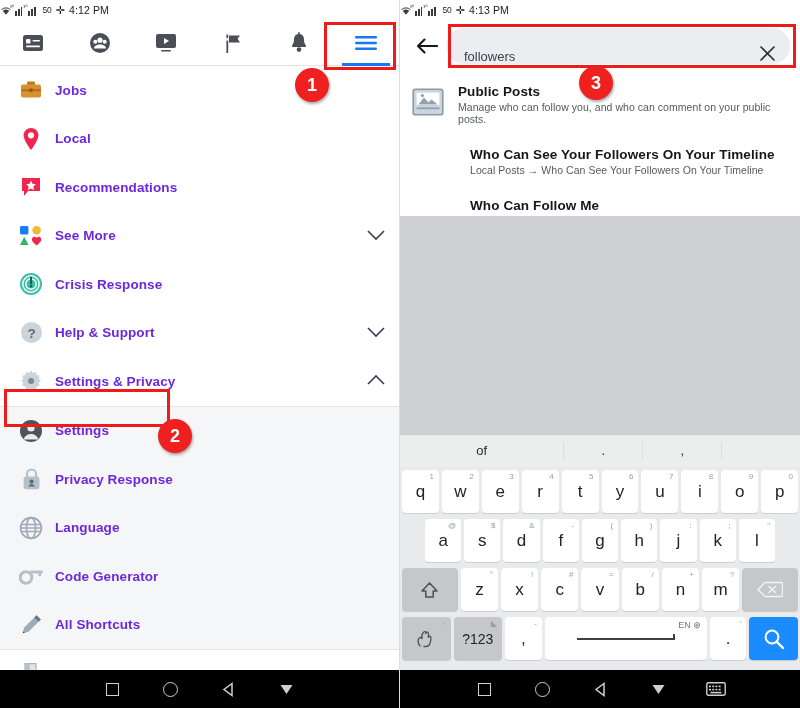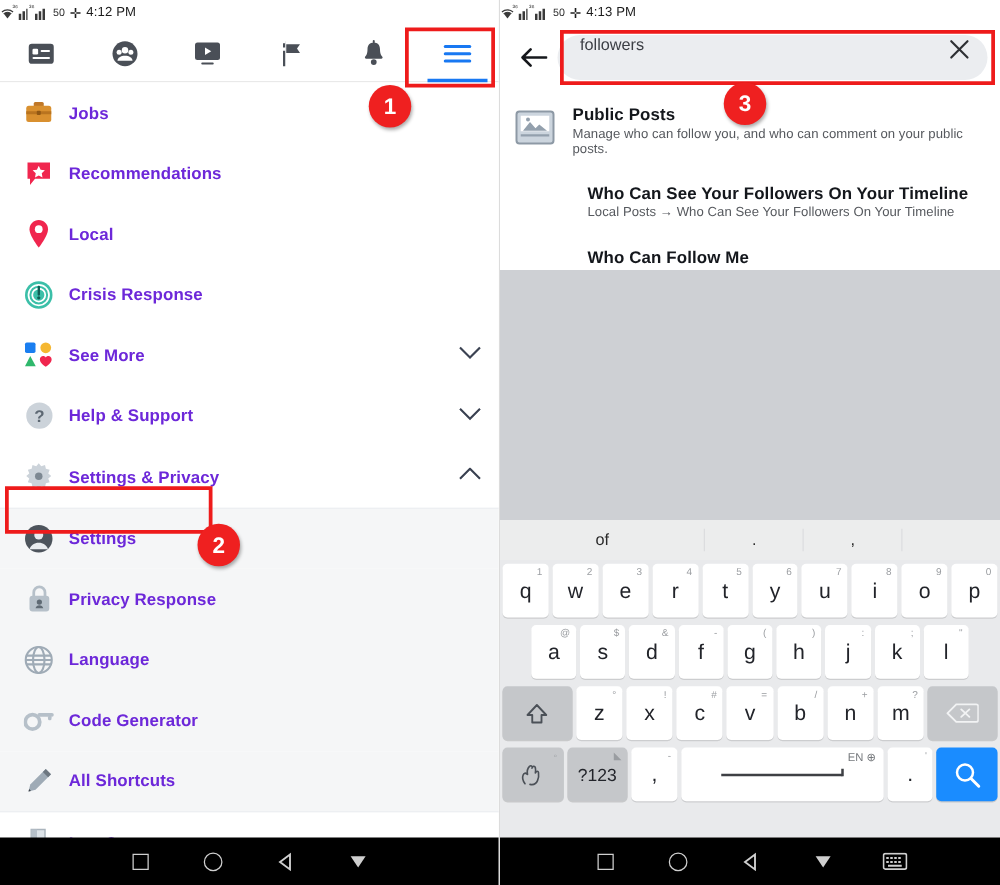--- a/index.html
+++ b/index.html
@@ -62,21 +62,21 @@
     background: #ef2020; color: #fff; font-size: 18px; font-weight: bold;
     display: flex; align-items: center; justify-content: center;
     box-shadow: 1px 2px 3px rgba(0,0,0,.33);
   }
 
   
   .searchwrap { height: 52px; display: flex; align-items: center; padding: 0 10px 0 8px; background:#fff; }
   .backarrow { width: 38px; min-width: 38px; display:flex; align-items:center; justify-content:center; }
   .searchfield {
     flex: 1; height: 36px; border-radius: 18px; background: #ebedf0;
-    display: flex; align-items: flex-start; padding: 0 12px 0 18px; gap: 24px;
+    display: flex; align-items: flex-end; padding: 0 12px 0 18px; gap: 24px;
   }
   .searchfield .val { font-size: 13px; color: #3c3f45; flex: 1; }
   .clearx { width: 22px; height: 22px; display:flex; align-items:center;justify-content:center; }
 
   .results { background: #fff; padding-top: 6px; }
   .res-row { display: flex; padding: 6px 12px 8px 12px; justify-content: flex-end; }
   .res-ico { width: 40px; min-width: 40px; padding-top: 4px; }
   .res-txt { flex: 1; padding-left: 6px; }
   .res-title { font-size: 13.5px; font-weight: bold; color: #14171c; letter-spacing: .1px; }
   .res-sub { font-size: 10.5px; color: #56595e; margin-top: 2px; letter-spacing: .05px; }
@@ -215,66 +215,66 @@
             <rect x="1" y="4.5" width="20" height="13" rx="2" fill="#d9902f"></rect>
             <rect x="1" y="9" width="20" height="2.4" fill="#b8731f"></rect>
             <rect x="9.4" y="8.5" width="3.2" height="3.5" rx=".8" fill="#8f5714"></rect>
           </svg>
         </div>
         <div class="menu-label">Jobs</div>
       </div>
 
       <div class="menu-row">
         <div class="menu-ico">
+          <svg width="18" height="24" viewBox="0 0 18 24">
+            <path d="M9 1C5 1 1.6 4.2 1.6 8.3 1.6 13.6 9 23 9 23s7.4-9.4 7.4-14.7C16.4 4.2 13 1 9 1z" fill="#f0264e"></path>
+            <circle cx="9" cy="8.3" r="3.1" fill="#fff"></circle>
+          </svg>
+        </div>
+        <div class="menu-label">Local</div>
+      </div>
+
+      <div class="menu-row">
+        <div class="menu-ico">
           <svg width="22" height="22" viewBox="0 0 22 22">
             <path d="M2 2h18v13H8l-4 5v-5H2z" fill="#f0264e"></path>
             <path d="M11 4.6l1.5 3.1 3.4.5-2.5 2.4.6 3.4-3-1.6-3 1.6.6-3.4-2.5-2.4 3.4-.5z" fill="#fff"></path>
           </svg>
         </div>
         <div class="menu-label">Recommendations</div>
       </div>
 
       <div class="menu-row">
         <div class="menu-ico">
-          <svg width="18" height="24" viewBox="0 0 18 24">
-            <path d="M9 1C5 1 1.6 4.2 1.6 8.3 1.6 13.6 9 23 9 23s7.4-9.4 7.4-14.7C16.4 4.2 13 1 9 1z" fill="#f0264e"></path>
-            <circle cx="9" cy="8.3" r="3.1" fill="#fff"></circle>
-          </svg>
-        </div>
-        <div class="menu-label">Local</div>
+          <svg width="24" height="22" viewBox="0 0 24 22">
+            <rect x="1" y="1" width="8.4" height="8.4" rx="1.4" fill="#1a7ef0"></rect>
+            <circle cx="17.6" cy="5.2" r="4.3" fill="#f5b731"></circle>
+            <path d="M5.2 11.8 L9.6 20 H1 Z" fill="#2fb86c"></path>
+            <path d="M17.6 20.4c-3.5-2.6-4.7-4.2-4.7-5.9 0-1.6 1.2-2.7 2.6-2.7.9 0 1.7.5 2.1 1.1.4-.6 1.2-1.1 2.1-1.1 1.4 0 2.6 1.1 2.6 2.7 0 1.7-1.2 3.3-4.7 5.9z" fill="#f0264e"></path>
+          </svg>
+        </div>
+        <div class="menu-label">See More</div>
+        <div class="chev">
+          <svg width="18" height="11" viewBox="0 0 18 11">
+              <path d="M1 1 L9 9 L17 1" stroke="#3b4252" stroke-width="1.7" fill="none"></path>
+            </svg>
+        </div>
       </div>
 
       <div class="menu-row">
         <div class="menu-ico">
           <svg width="24" height="24" viewBox="0 0 24 24">
             <circle cx="12" cy="12" r="11" fill="#3bbfa8"></circle>
             <circle cx="12" cy="12" r="8.2" fill="none" stroke="#fff" stroke-width="1.4"></circle>
             <circle cx="12" cy="12" r="5.2" fill="none" stroke="#fff" stroke-width="1.4"></circle>
             <rect x="11.1" y="4.5" width="1.9" height="8" rx=".9" fill="#0f5f55"></rect>
             <circle cx="12" cy="14.2" r="1.3" fill="#0f5f55"></circle>
           </svg>
         </div>
         <div class="menu-label">Crisis Response</div>
-      </div>
-
-      <div class="menu-row">
-        <div class="menu-ico">
-          <svg width="24" height="22" viewBox="0 0 24 22">
-            <rect x="1" y="1" width="8.4" height="8.4" rx="1.4" fill="#1a7ef0"></rect>
-            <circle cx="17.6" cy="5.2" r="4.3" fill="#f5b731"></circle>
-            <path d="M5.2 11.8 L9.6 20 H1 Z" fill="#2fb86c"></path>
-            <path d="M17.6 20.4c-3.5-2.6-4.7-4.2-4.7-5.9 0-1.6 1.2-2.7 2.6-2.7.9 0 1.7.5 2.1 1.1.4-.6 1.2-1.1 2.1-1.1 1.4 0 2.6 1.1 2.6 2.7 0 1.7-1.2 3.3-4.7 5.9z" fill="#f0264e"></path>
-          </svg>
-        </div>
-        <div class="menu-label">See More</div>
-        <div class="chev">
-          <svg width="18" height="11" viewBox="0 0 18 11">
-              <path d="M1 1 L9 9 L17 1" stroke="#3b4252" stroke-width="1.7" fill="none"></path>
-            </svg>
-        </div>
       </div>
 
       <div class="menu-row">
         <div class="menu-ico">
           <svg width="23" height="23" viewBox="0 0 23 23">
             <circle cx="11.5" cy="11.5" r="10.5" fill="#ccd3da"></circle>
             <text x="11.5" y="16.5" font-size="13.5" font-family="Liberation Sans, sans-serif" font-weight="bold" fill="#5d6873" text-anchor="middle">?</text>
           </svg>
         </div>
         <div class="menu-label">Help &amp; Support</div>
@@ -473,21 +473,21 @@
           <div class="res-sub">Public Posts → Who Can Follow Me</div>
         </div>
       </div>
     </div>
 
     <div class="grayarea" style="top:216px; height:219px;"></div>
 
     <div class="hl" style="left:48px; top:24px; width:348px; height:44px;"></div>
     <div class="badge" style="left:179px; top:66px;">3</div>
 
-    <div class="kbd" style="top:416px; bottom:38px;">
+    <div class="kbd" style="top:435px; bottom:38px;">
       <div class="suggest">
         <div class="sug wide">of</div>
         <div class="sug">.</div>
         <div class="sug">,</div>
         <div class="sug"></div>
       </div>
 
       <div class="krow">
         <div class="key">
             <span class="alt">1</span>

